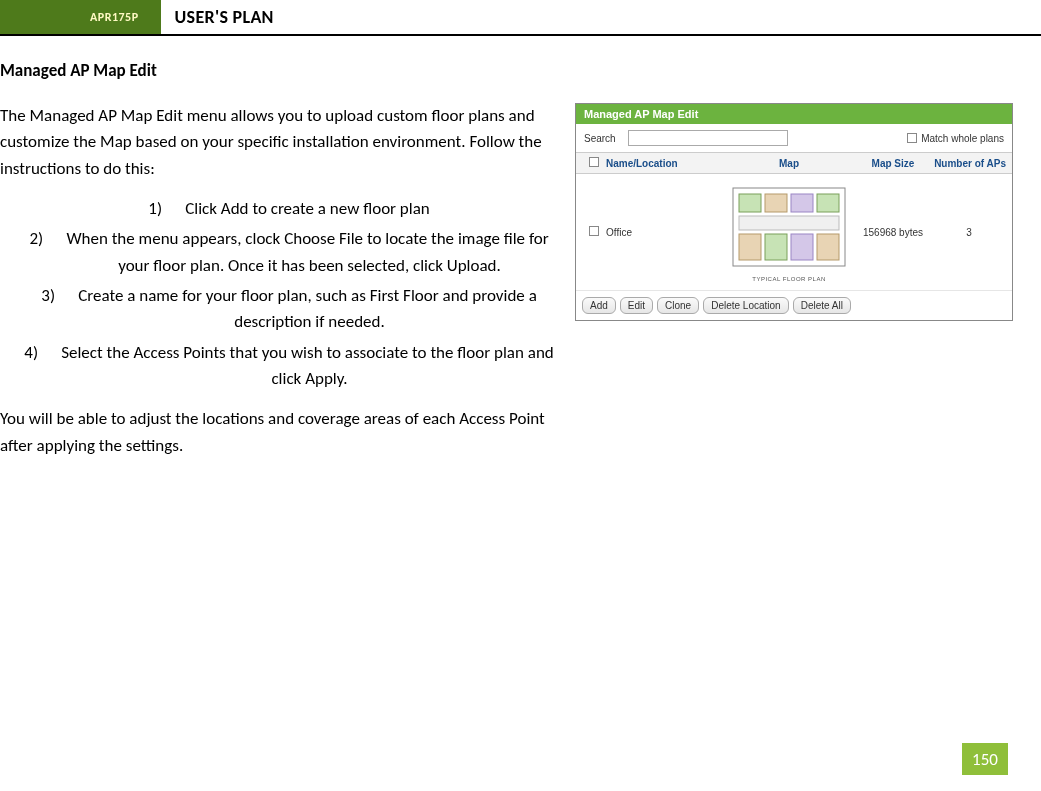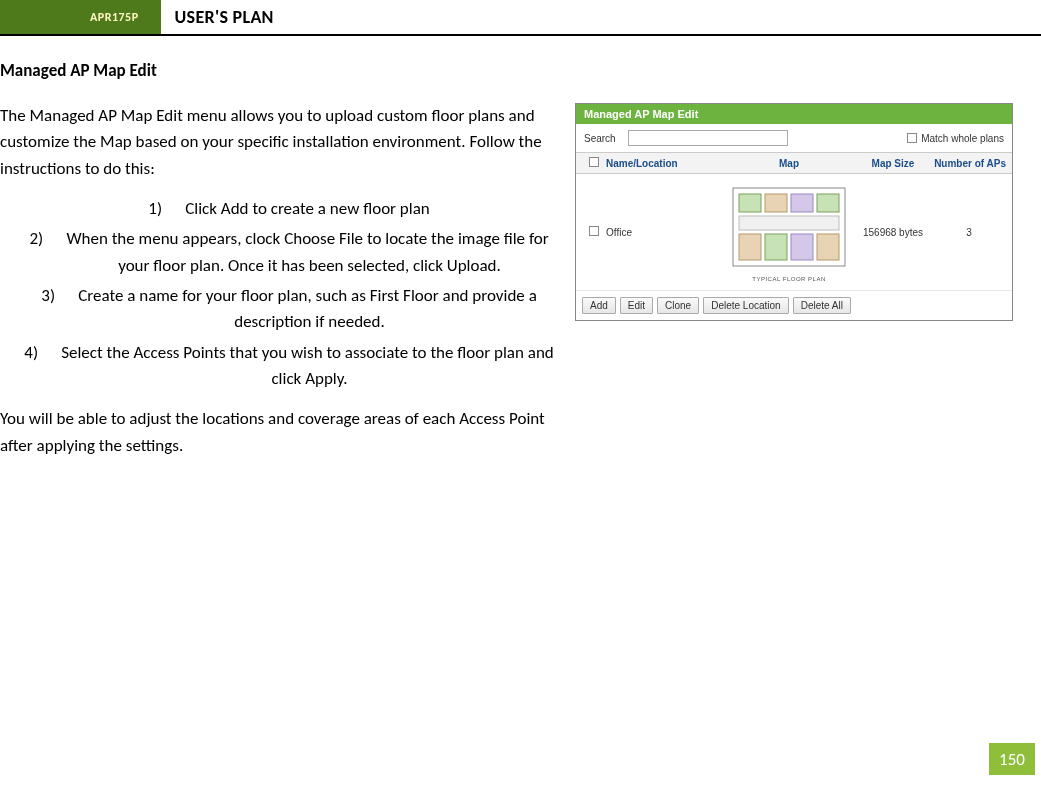--- a/index.html
+++ b/index.html
@@ -39,24 +39,24 @@
   .shot-row .c-chk { width: 24px; text-align: center; }
   .shot-row .c-name { flex: 1; }
   .shot-row .c-map { width: 130px; display: flex; justify-content: center; }
   .shot-row .c-size { width: 78px; text-align: center; }
   .shot-row .c-num { width: 74px; text-align: center; }
   .ckbox { width: 10px; height: 10px; border: 1px solid #888; background: #fff; display: inline-block; }
   .floorplan { width: 120px; height: 100px; position: relative; background: #fff; }
   .fp-svg { width: 100%; height: 100%; }
   .fp-caption { position: absolute; bottom: 0; left: 0; right: 0; text-align: center; font-size: 6px; color: #555; letter-spacing: .5px; }
   .shot-btns { display: flex; gap: 4px; padding: 6px; }
-  .sbtn { background: linear-gradient(#fafafa,#e6e6e6); border: 1px solid #aaa; border-radius: 1px; padding: 2px 7px; font-size: 10px; color: #333; }
+  .sbtn { background: linear-gradient(#fafafa,#e6e6e6); border: 1px solid #aaa; border-radius: 6px; padding: 2px 7px; font-size: 10px; color: #333; }
 
   
-  .pagenum { position: absolute; right: 6px; bottom: 16px; background: #8fbf3a; color: #fff; width: 46px; height: 32px; display: flex; align-items: center; justify-content: center; font-size: 17px; }
+  .pagenum { position: absolute; right: 33px; bottom: 16px; background: #8fbf3a; color: #fff; width: 46px; height: 32px; display: flex; align-items: center; justify-content: center; font-size: 17px; }
 </style>
 </head>
 <body>
 
 <div class="hdr">
   <div class="hdr-tab">APR175P</div>
   <div class="hdr-title">USER'S PLAN</div>
 </div>
 
 <div class="page">

